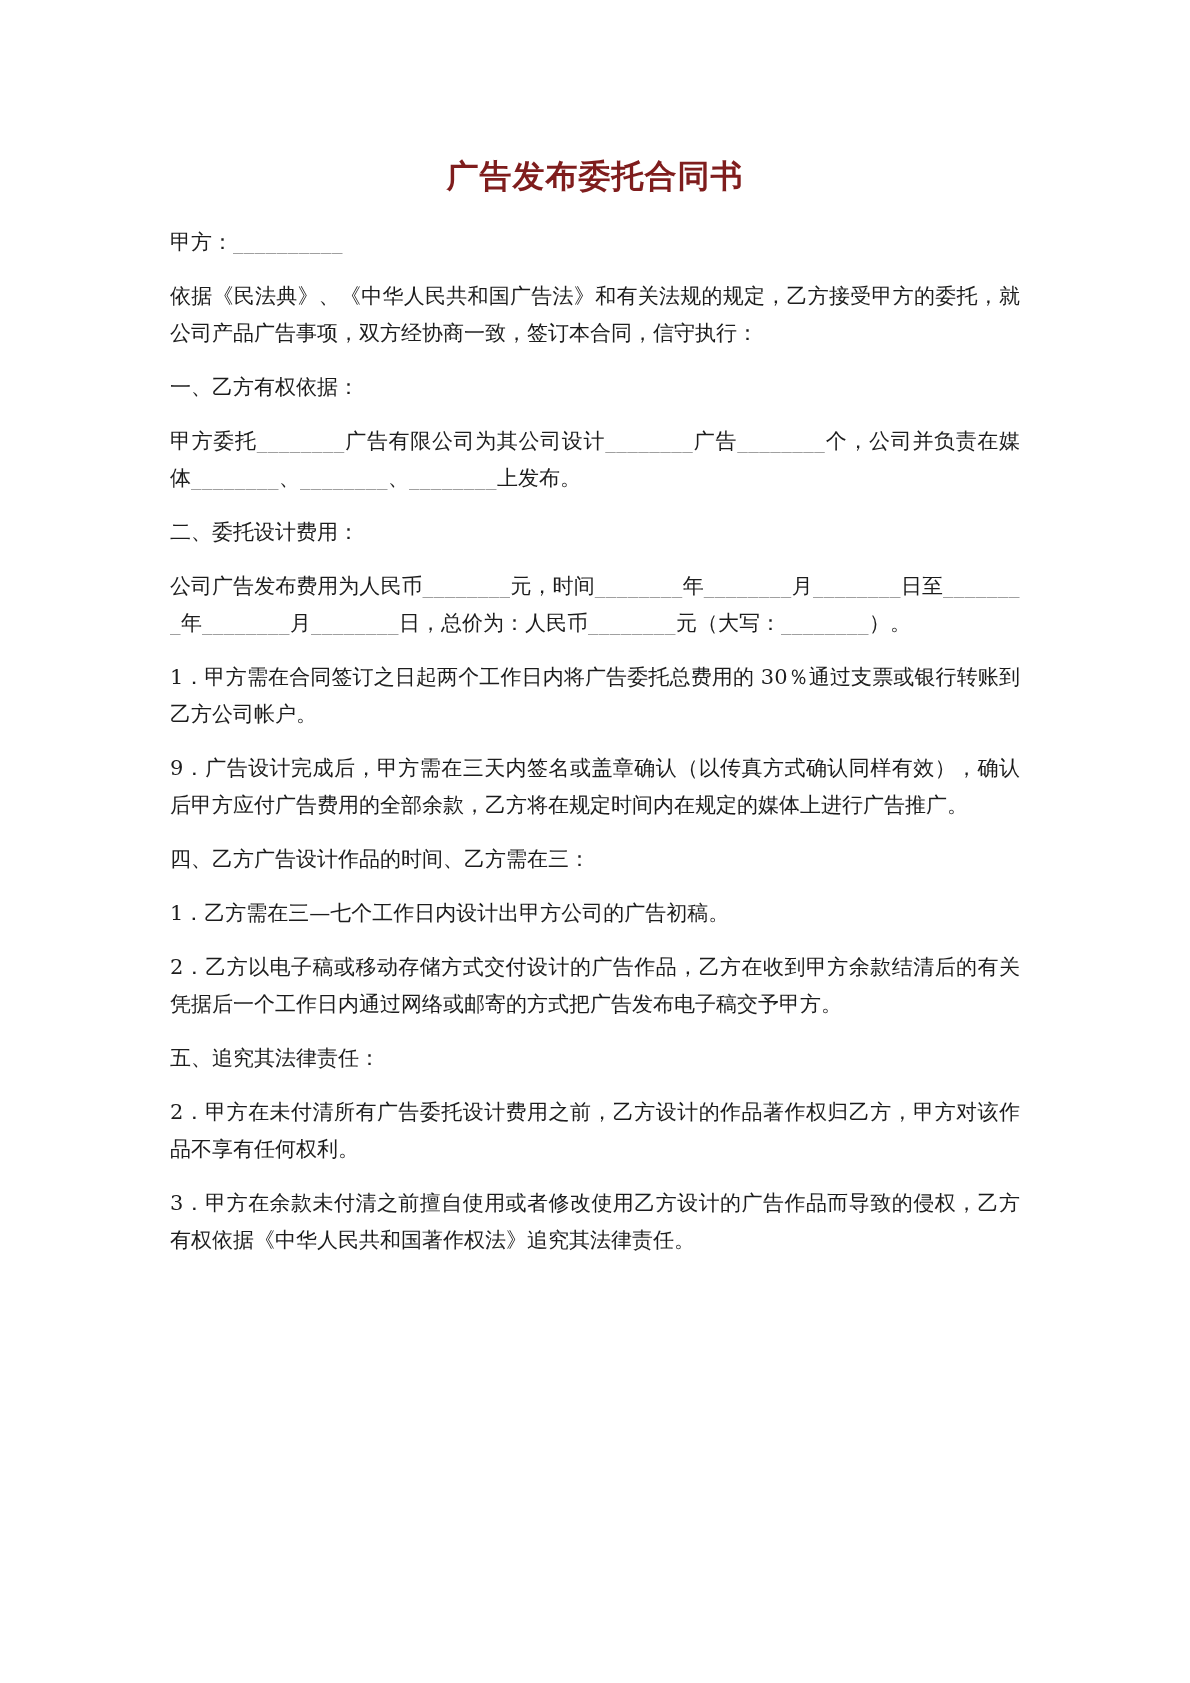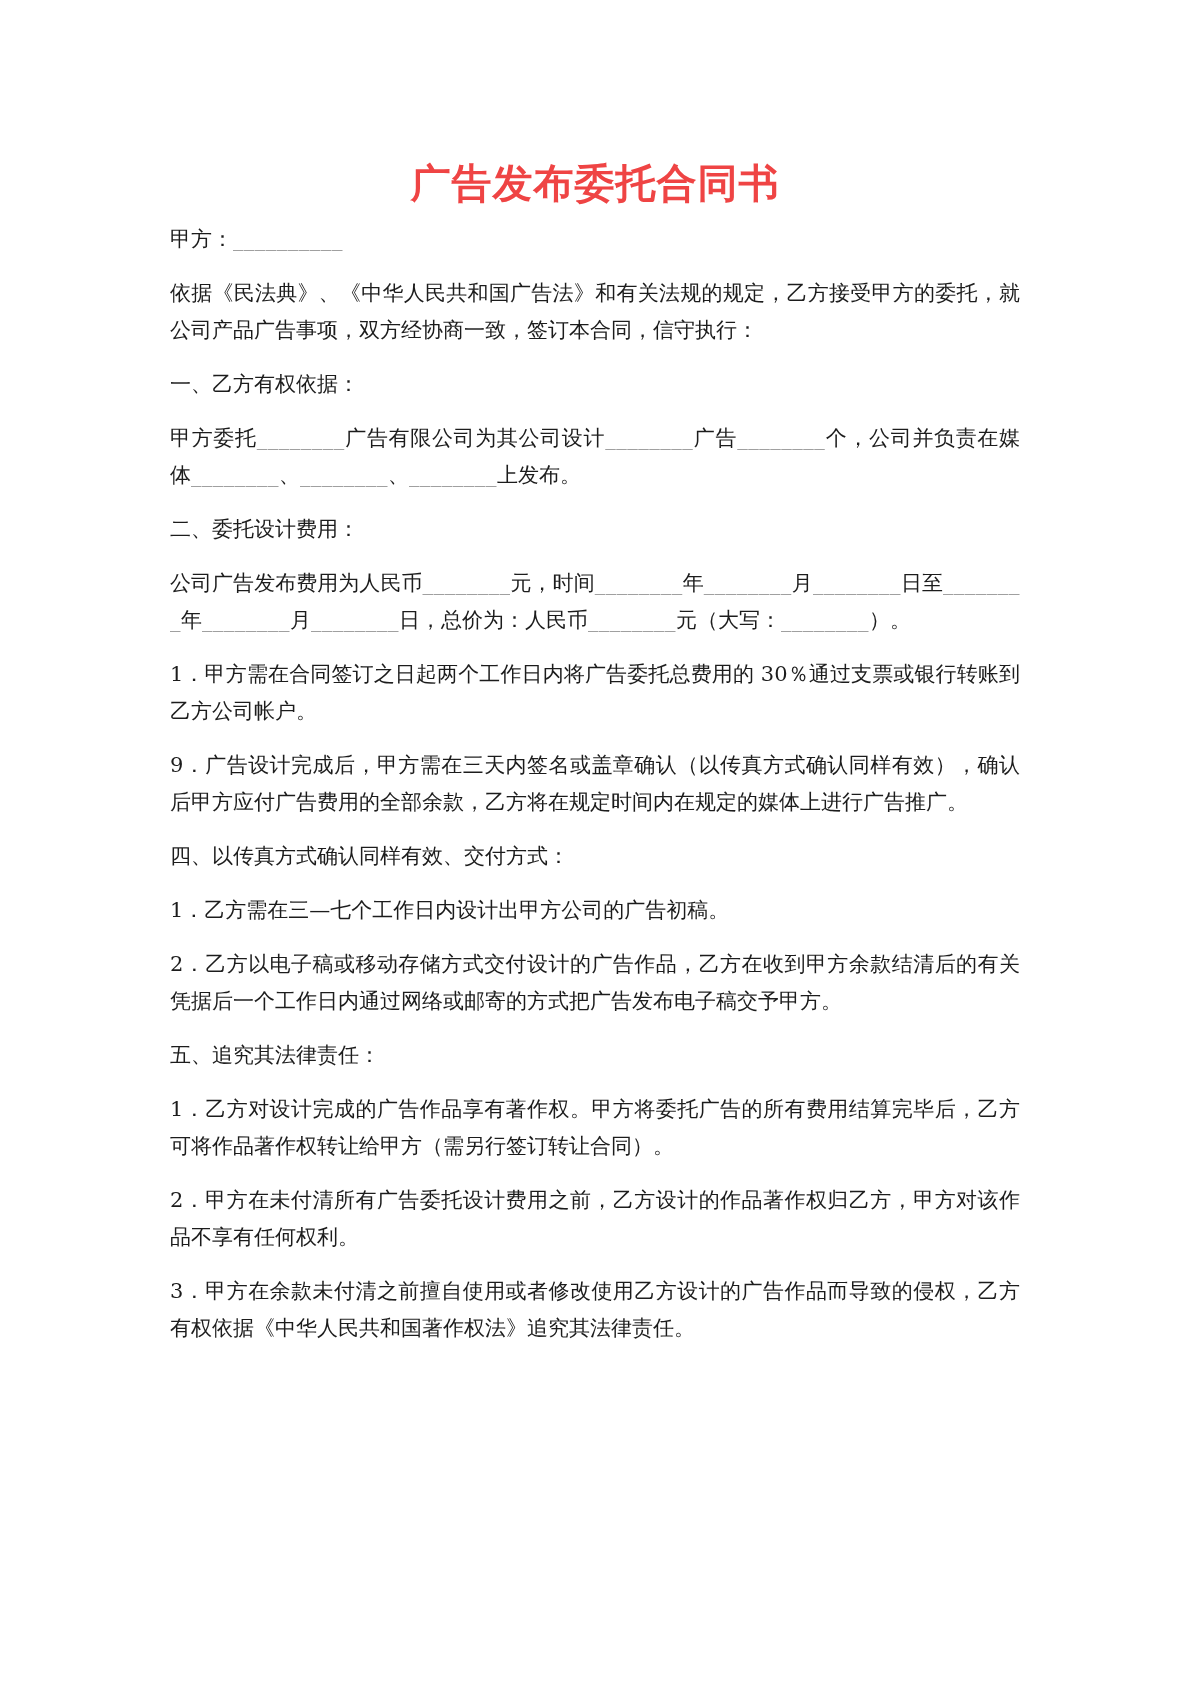--- a/index.html
+++ b/index.html
@@ -13,31 +13,31 @@
     height: 1683px;
     margin: 0 auto;
     background: #ffffff;
     box-sizing: border-box;
     padding: 0 170px;
     overflow: hidden;
     font-family: "DejaVu Serif", "Liberation Serif", serif;
     color: #1c1c1c;
   }
   .title {
-    margin: 8px;
+    margin: 1px;
     padding-top: 145px;
-    font-size: 40px;
+    font-size: 32px;
     line-height: 60px;
     font-weight: 700;
     text-align: center;
     letter-spacing: 1px;
-    color: #ef4444;
+    color: #7f1d1d;
   }
   .body-block {
-    margin-top: 2px;
+    margin-top: 18px;
   }
   .para {
     margin: 0 0 17px 0;
     font-size: 21px;
     line-height: 37px;
     text-align: justify;
     text-justify: inter-ideograph;
     word-break: break-all;
   }
   .blank {
@@ -52,21 +52,20 @@
   <h1 class="title">广告发布委托合同书</h1>
   <div class="body-block" id="paragraphs">
       <p class="para">甲方：<span class="blank">__________</span></p>
       <p class="para">依据《民法典》、《中华人民共和国广告法》和有关法规的规定，乙方接受甲方的委托，就公司产品广告事项，双方经协商一致，签订本合同，信守执行：</p>
       <p class="para">一、乙方有权依据：</p>
       <p class="para">甲方委托<span class="blank">________</span>广告有限公司为其公司设计<span class="blank">________</span>广告<span class="blank">________</span>个，公司并负责在媒体<span class="blank">________</span>、<span class="blank">________</span>、<span class="blank">________</span>上发布。</p>
       <p class="para">二、委托设计费用：</p>
       <p class="para">公司广告发布费用为人民币<span class="blank">________</span>元，时间<span class="blank">________</span>年<span class="blank">________</span>月<span class="blank">________</span>日至<span class="blank">________</span>年<span class="blank">________</span>月<span class="blank">________</span>日，总价为：人民币<span class="blank">________</span>元（大写：<span class="blank">________</span>）。</p>
       <p class="para">1．甲方需在合同签订之日起两个工作日内将广告委托总费用的 30％通过支票或银行转账到乙方公司帐户。</p>
       <p class="para">9．广告设计完成后，甲方需在三天内签名或盖章确认（以传真方式确认同样有效），确认后甲方应付广告费用的全部余款，乙方将在规定时间内在规定的媒体上进行广告推广。</p>
-      <p class="para">四、以传真方式确认同样有效、交付方式：</p>
+      <p class="para">四、乙方广告设计作品的时间、乙方需在三：</p>
       <p class="para">1．乙方需在三—七个工作日内设计出甲方公司的广告初稿。</p>
       <p class="para">2．乙方以电子稿或移动存储方式交付设计的广告作品，乙方在收到甲方余款结清后的有关凭据后一个工作日内通过网络或邮寄的方式把广告发布电子稿交予甲方。</p>
       <p class="para">五、追究其法律责任：</p>
-      <p class="para">1．乙方对设计完成的广告作品享有著作权。甲方将委托广告的所有费用结算完毕后，乙方可将作品著作权转让给甲方（需另行签订转让合同）。</p>
       <p class="para">2．甲方在未付清所有广告委托设计费用之前，乙方设计的作品著作权归乙方，甲方对该作品不享有任何权利。</p>
       <p class="para">3．甲方在余款未付清之前擅自使用或者修改使用乙方设计的广告作品而导致的侵权，乙方有权依据《中华人民共和国著作权法》追究其法律责任。</p>
     </div>
 </div>
 
 </body></html>

